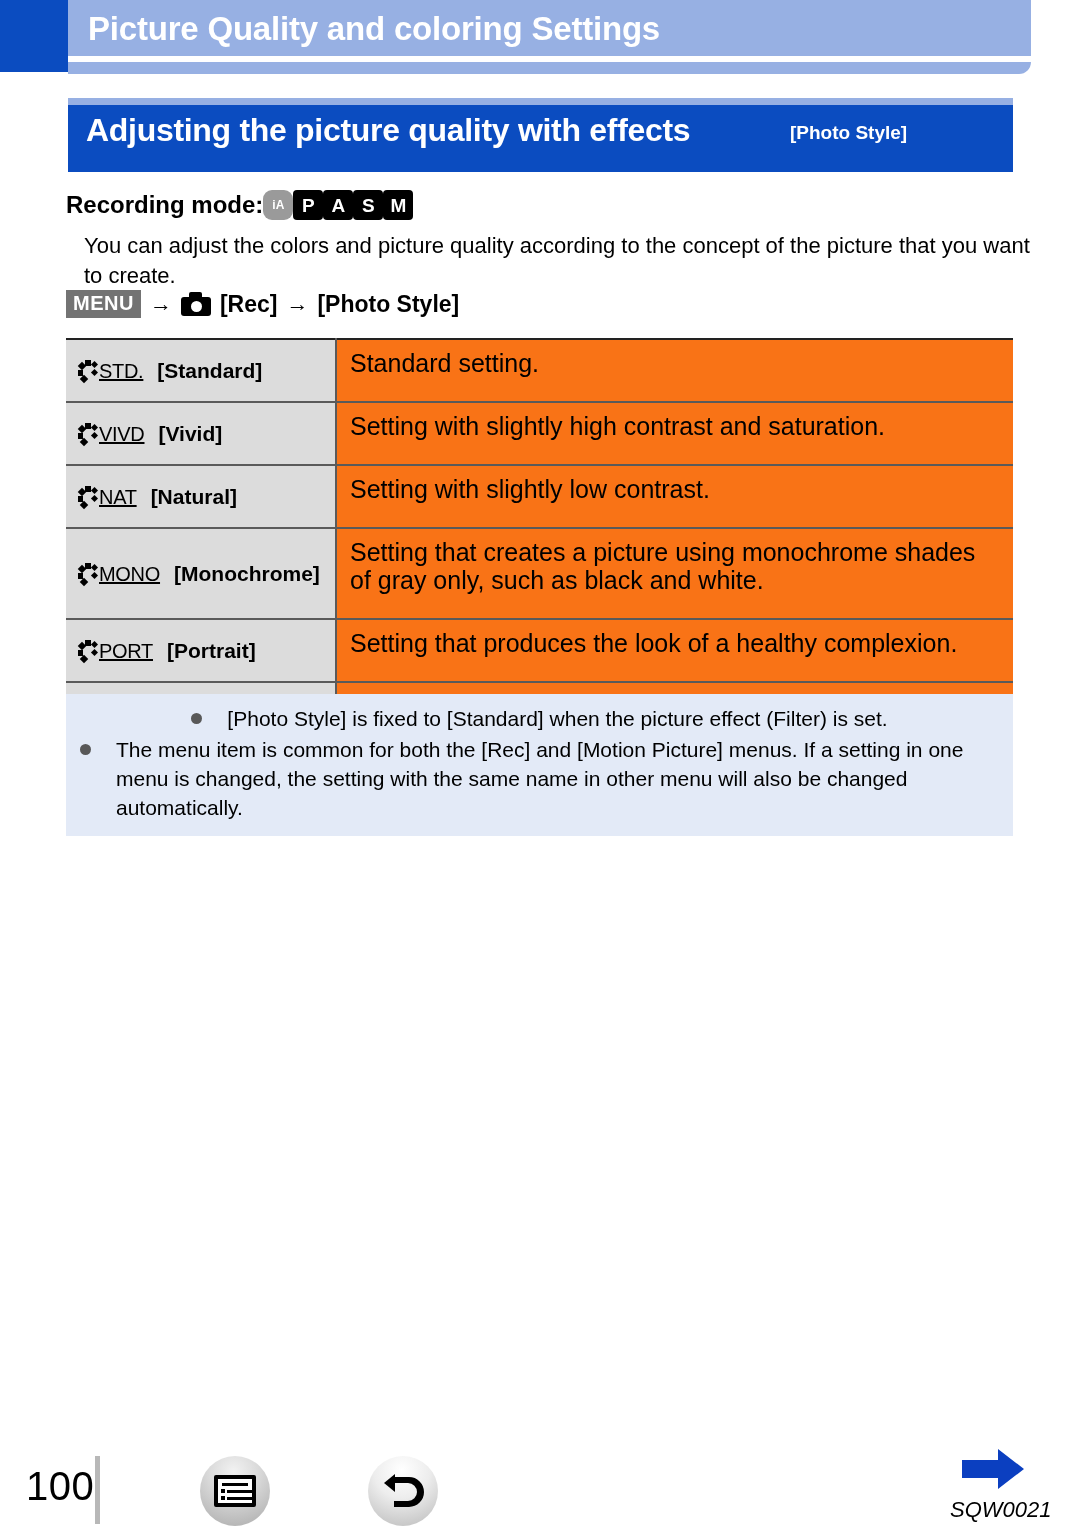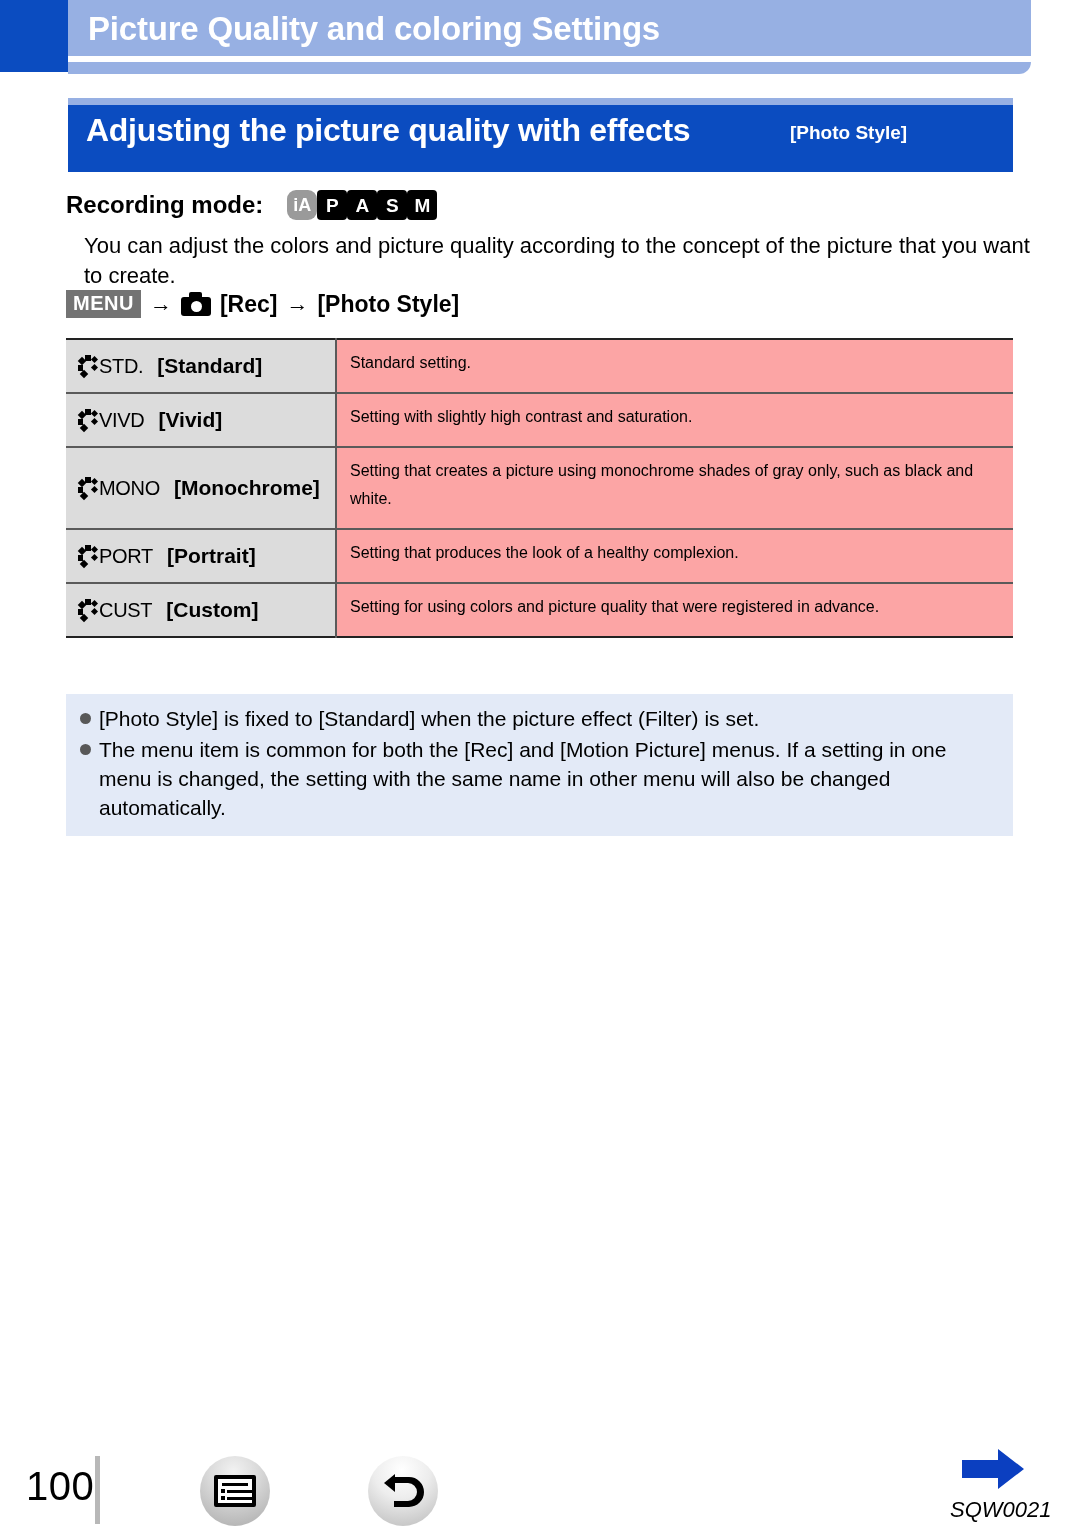--- a/index.html
+++ b/index.html
@@ -62,21 +62,21 @@
   .mode-badge {
     display:inline-flex; align-items:center; justify-content:center;
     width:30px; height:30px;
     font-size:19px; font-weight:bold;
     color:#fff; background:#000;
     border-radius:4px;
     font-family:"Liberation Sans", sans-serif;
     line-height:1;
   }
   .mode-badge.ia {
-    background:#9a9a9a; border-radius:9px; font-size:18px;margin-left:24px;
+    background:#9a9a9a; border-radius:9px; font-size:12px;
   }
 
   
   #intro-text {
     position:absolute; left:66px; top:231px; width:946px;
     font-size:22px; line-height:30px;margin-left:18px;
   }
 
   
   #menu-path {
@@ -114,46 +114,46 @@
   }
   #style-table tr { border-bottom:2px solid #5a5a5a; }
   #style-table tr:last-child { border-bottom:none; }
   #style-table td { vertical-align:middle; }
   td.col-icon {
     width:270px; background:#dcdcdc;
     border-right:2px solid #5a5a5a;
     padding:9px 0 9px 12px;
   }
   td.col-desc {
-    background:#fca5a5;
-    padding:9px 10px 15px 13px;
-    font-size:16px; line-height:28px;
+    background:#f97316;
+    padding:9px 10px 24px 13px;
+    font-size:25px; line-height:28px;
   }
   .icon-cell-inner { display:flex; align-items:center; gap:14px; }
   .style-label { font-size:21px; font-weight:bold; white-space:nowrap; }
 
   
-  .ps-icon { display:flex; align-items:flex-end; gap:1px; }
+  .ps-icon { display:flex; align-items:flex-end; gap:1px;text-decoration:underline; }
   .sparkle { position:relative; width:20px; height:24px; flex:0 0 20px; }
   .sparkle i { position:absolute; background:#000; display:block; }
   .sparkle .s1 { width:6px; height:6px; left:7px;  top:1px;  }
   .sparkle .s2 { width:5px; height:5px; left:14px; top:3px;  transform:rotate(45deg); }
   .sparkle .s3 { width:5px; height:5px; left:14px; top:11px; transform:rotate(45deg); }
   .sparkle .s4 { width:6px; height:6px; left:1px;  top:4px;  transform:rotate(45deg); }
   .sparkle .s5 { width:5px; height:6px; left:0px;  top:11px; }
   .sparkle .s6 { width:6px; height:6px; left:3px;  top:17px; transform:rotate(45deg); }
   .ps-abbr { font-size:20px; font-weight:normal; letter-spacing:-0.3px; line-height:1; padding-bottom:2px; }
 
   
   #notes-box {
     position:absolute; left:66px; top:694px; width:947px;
     background:#e3eaf7;
     padding:10px 14px 12px 14px;
   }
-  .note-item { display:flex; align-items:flex-start; gap:8px; margin-bottom:2px; }
+  .note-item { display:flex; align-items:flex-start; gap:25px; margin-bottom:2px;justify-content:center; }
   .note-bullet {
     flex:0 0 11px; width:11px; height:11px; border-radius:50%;
     background:#585858; margin-top:9px;
   }
   .note-text { font-size:21px; line-height:29px; }
 
   
   #page-number {
     position:absolute; left:26px; top:1464px;
     font-size:40px; letter-spacing:0.5px;text-align:center;
@@ -280,20 +280,39 @@
         <div class="icon-cell-inner">
           <span class="ps-icon">
             <span class="sparkle">
                 <i class="s1"></i>
                 <i class="s2"></i>
                 <i class="s3"></i>
                 <i class="s4"></i>
                 <i class="s5"></i>
                 <i class="s6"></i>
               </span>
+            <span class="ps-abbr">NAT</span>
+          </span>
+          <span class="style-label">[Natural]</span>
+        </div>
+      </td>
+      <td class="col-desc">Setting with slightly low contrast.</td>
+    </tr>
+    <tr>
+      <td class="col-icon">
+        <div class="icon-cell-inner">
+          <span class="ps-icon">
+            <span class="sparkle">
+                <i class="s1"></i>
+                <i class="s2"></i>
+                <i class="s3"></i>
+                <i class="s4"></i>
+                <i class="s5"></i>
+                <i class="s6"></i>
+              </span>
             <span class="ps-abbr">MONO</span>
           </span>
           <span class="style-label">[Monochrome]</span>
         </div>
       </td>
       <td class="col-desc">Setting that creates a picture using monochrome shades of gray only, such as black and white.</td>
     </tr>
     <tr>
       <td class="col-icon">
         <div class="icon-cell-inner">

